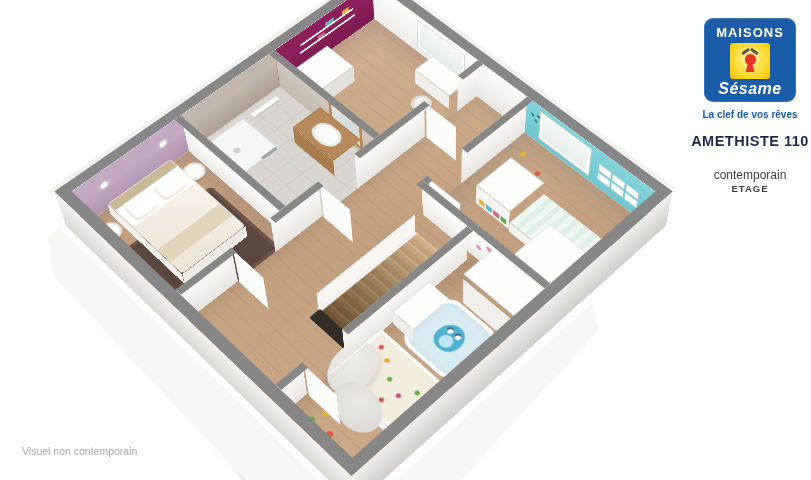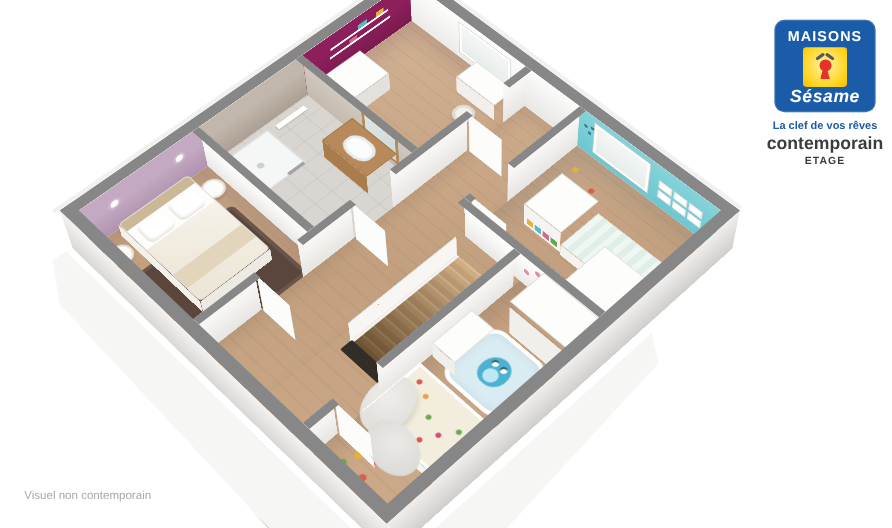--- a/index.html
+++ b/index.html
@@ -37,21 +37,21 @@
         background:radial-gradient(circle at 50% 45%, #fff3a0 5%, var(--brand-yellow,#ffd31e) 70%, #f2bd00)}
   .roofbar{position:absolute;width:9px;height:2.5px;background:#5a5a56;border-radius:2px}
   #keyhole-c{position:absolute;left:14.5px;top:11px;width:11px;height:11px;border-radius:50%;
         background:var(--brand-red,#e53329)}
   #keyhole-s{position:absolute;left:15.5px;top:19px;width:9px;height:10px;
         background:var(--brand-red,#e53329);clip-path:polygon(32% 0,68% 0,100% 100%,0 100%)}
   #logo .s{color:#fff;font-weight:800;font-size:16px;letter-spacing:.5px;margin-top:1px;
         font-style:italic}
   #tagline{color:var(--brand-blue,#1a5ca8);font-weight:bold;font-size:10px;margin-top:7px}
   #model{color:var(--title-navy,#1d2947);font-weight:800;font-size:14.5px;letter-spacing:.5px;margin-top:13px}
-  #style{color:var(--text-dark,#3c3c3c);font-weight:bold;font-size:16px;margin-top:2px}
+  #style{color:var(--text-dark,#3c3c3c);font-weight:normal;font-size:12px;margin-top:19px}
   #level{color:var(--text-dark,#3c3c3c);font-weight:800;font-size:9.5px;letter-spacing:1px;margin-top:1px}
   #disclaimer{position:absolute;left:22px;top:445px;font-size:10.5px;color:var(--text-gray,#a8a8a8)}
 </style>
 </head>
 <body>
 
 <div id="scene">
  <div id="plan">
 
   <div style="left:0;top:140px;width:160px;height:125px;background:
@@ -240,17 +240,18 @@
     <div class="m">MAISONS</div>
     <div id="ybox">
       <span class="roofbar" style="left:11px;top:7px;transform:rotate(-35deg)"></span>
       <span class="roofbar" style="left:20px;top:7px;transform:rotate(35deg)"></span>
       <span id="keyhole-c"></span>
       <span id="keyhole-s"></span>
     </div>
     <div class="s">Sésame</div>
   </div>
   <div id="tagline">La clef de vos rêves</div>
+  <div id="model">AMETHISTE 110</div>
   <div id="style">contemporain</div>
   <div id="level">ETAGE</div>
 </div>
 
 <div id="disclaimer">Visuel non contemporain</div>
 
 </body></html>

